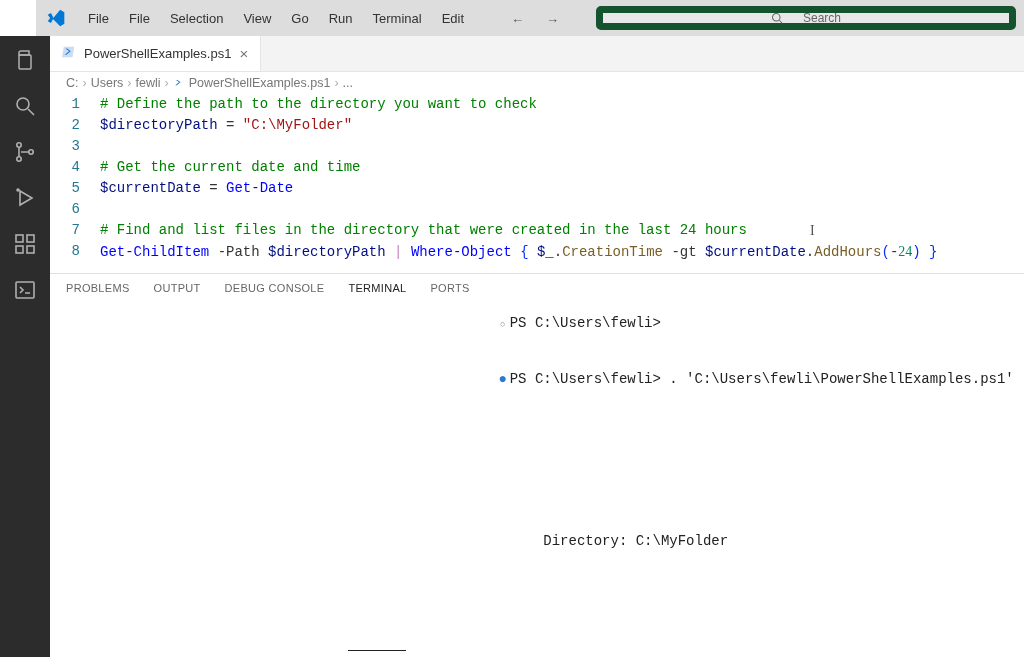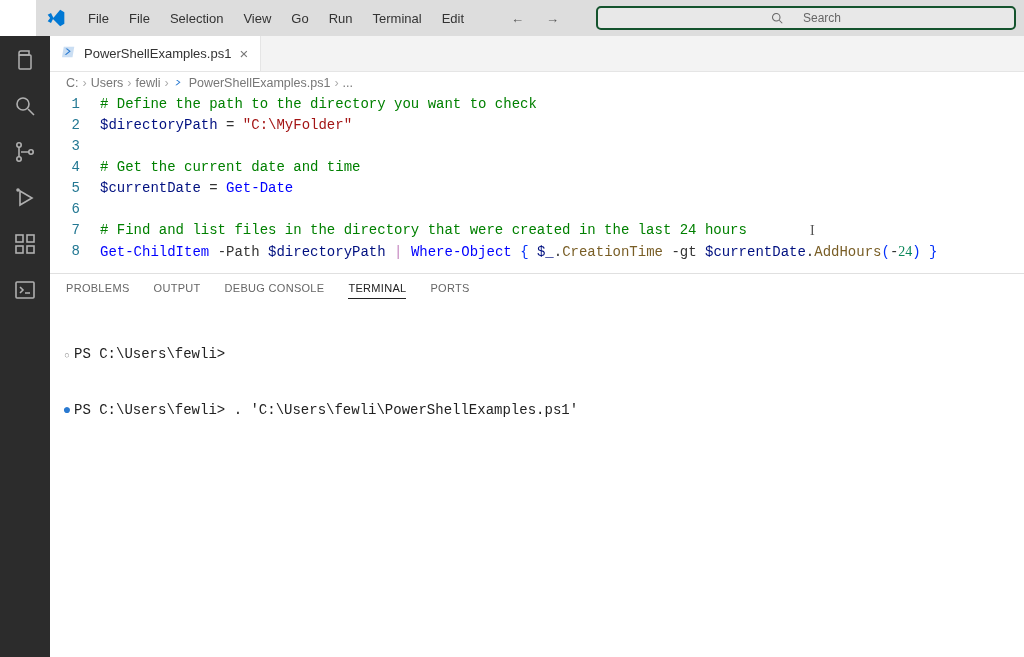--- a/index.html
+++ b/index.html
@@ -31,21 +31,21 @@
     color: #333;
     cursor: pointer;
     border-radius: 4px;
   }
   .titlebar-center { flex: 1; display:flex; justify-content:center; gap:10px; align-items:center; }
   .nav-arrow { color: #555; cursor:pointer; padding: 2px 6px; }
   .search-box {
     flex: 0 0 420px;
     height: 24px;
     background: #e8e8e8;
-    border: 2px solid #14532d;
+    border: 7px solid #14532d;
     border-radius: 5px;
     display: flex;
     align-items: center;
     justify-content: center;
     color: #666;
     font-size: 12px;
     gap: 20px;
   }
   .body-row { display: flex; height: calc(657px - 36px); }
   .activitybar {
@@ -120,21 +120,20 @@
     font-family: serif;
     color:#555;
     top: 0;
     pointer-events:none;
   }
 
   .panel {
     flex:1;
     border-top:1px solid #e0e0e0;
     display:flex;
-    flex-direction:column;
     background:#fff;
     min-height:0;
   }
   .panel-tabs {
     display:flex;
     gap: 24px;
     padding: 8px 16px 6px 16px;
     font-size: 11px;
     letter-spacing: 0.3px;
     color:#666;
@@ -314,20 +313,24 @@
         <div class="term-row">
           <div class="term-marker open">○</div>
           <div class="term-body">PS C:\Users\fewli&gt;</div>
         </div>
         <div class="term-row">
           <div class="term-marker dot">●</div>
           <div class="term-body">PS C:\Users\fewli&gt; . 'C:\Users\fewli\PowerShellExamples.ps1'</div>
         </div>
         <div class="term-row"><div class="term-marker"></div><div class="term-body"> </div></div>
         <div class="term-row"><div class="term-marker"></div><div class="term-body"> </div></div>
+        <div class="term-row">
+          <div class="term-marker"></div>
+          <div class="term-body">    Directory: C:\MyFolder</div>
+        </div>
         <div class="term-row"><div class="term-marker"></div><div class="term-body"> </div></div>
 
         
 
         
       </div>
     </div>
   </div>
 </div>
 

